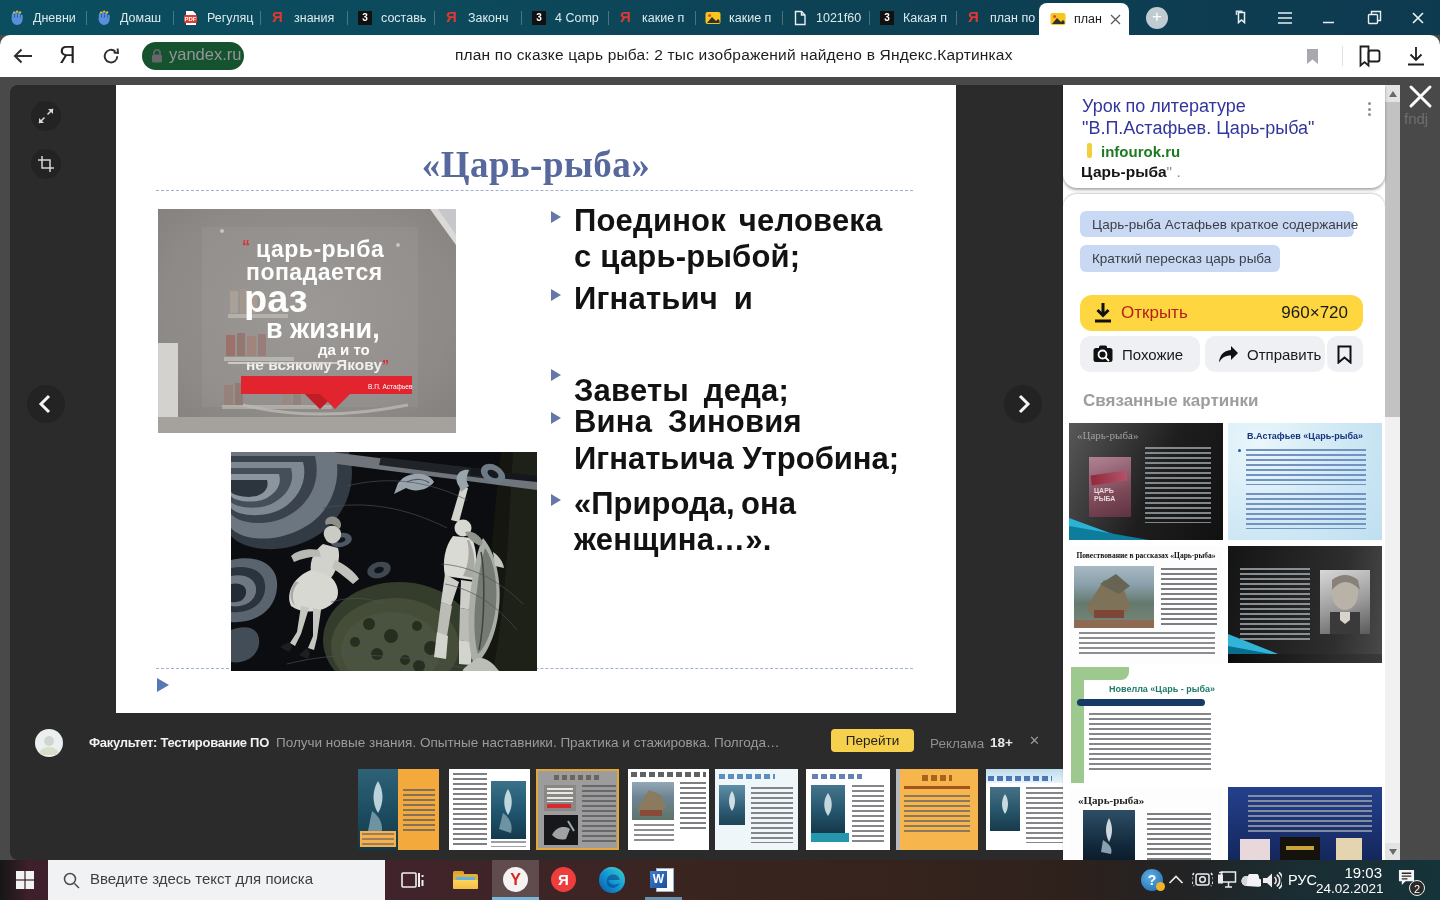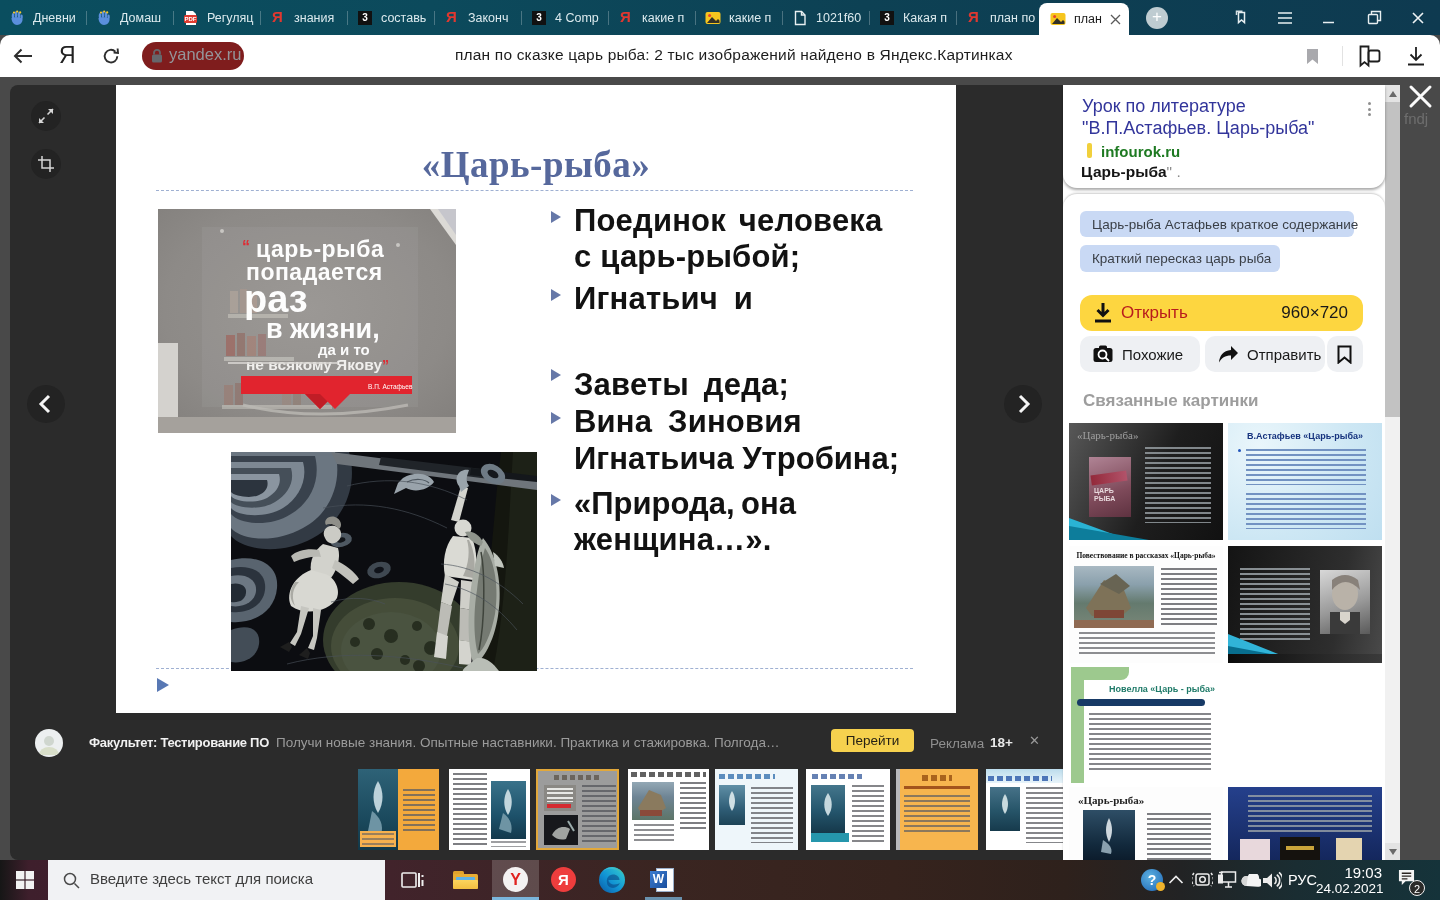--- a/index.html
+++ b/index.html
@@ -16,21 +16,21 @@
   .tabsep { position:absolute; top:11px; width:1px; height:14px; background:rgba(255,255,255,0.25); }
   .fav { width:16px; height:16px; flex:none; position:relative; }
   #activetab { position:absolute; left:1039px; top:3px; width:90px; height:32px; background:#fff; border-radius:8px 8px 0 0; display:flex; align-items:center; padding-left:11px; }
   #activetab .txt { color:#1c1c1c; font-size:12.5px; margin-left:8px; }
   #activetab .close { margin-left:8px; display:flex; align-items:center; }
   #plusbtn { position:absolute; left:1146px; top:7px; width:22px; height:22px; border-radius:50%; background:rgba(222,229,232,0.85); color:#fdfefe; text-align:center; line-height:20px; font-size:17px; }
   .winctl { position:absolute; top:0; height:35px; color:#e8eff1; display:flex; align-items:center; justify-content:center; }
 
   
   #addrbar { left:0; top:35px; width:1440px; height:42px; background:#ffffff; border-radius:10px 10px 0 0; }
-  #urlpill { position:absolute; left:142px; top:7px; width:102px; height:28px; border-radius:14px; background:#7f1d1d; }
+  #urlpill { position:absolute; left:142px; top:7px; width:102px; height:28px; border-radius:14px; background:#14532d; }
   #pagetitle { position:absolute; left:455px; top:11px; font-size:15.5px; color:#1d1d1d; letter-spacing:0.18px; }
 
   
   #modal { left:10px; top:85px; width:1390px; height:775px; background:#2b2b2b; border-radius:8px 0 0 8px; }
   .circbtn { position:absolute; border-radius:50%; background:#232323; }
 
   
   #slide { left:116px; top:85px; width:840px; height:628px; background:#ffffff; }
   #slidetitle { position:absolute; left:0; top:58px; width:840px; text-align:center; font-family:"Liberation Serif", serif; font-weight:bold; font-size:37px; color:#56689c; letter-spacing:0.5px; }
   .dash { position:absolute; left:40px; width:757px; border-top:1px dashed #9fb0d2; }
@@ -502,21 +502,21 @@
       <path d="M100 150 C120 144 140 146 154 152"></path>
     </g>
   </svg>
 
   <div class="btri" style="top:126px"></div>
   <div class="bl" style="top:118px;word-spacing:4px">Поединок человека</div>
   <div class="bl" style="top:154px">с царь-рыбой;</div>
   <div class="btri" style="top:204px"></div>
   <div class="bl" style="top:196px;word-spacing:7px">Игнатьич и</div>
   <div class="btri" style="top:284px"></div>
-  <div class="bl" style="top:282px;word-spacing:6px">Заветы деда;</div>
+  <div class="bl" style="top:288px;word-spacing:6px">Заветы деда;</div>
   <div class="btri" style="top:327px"></div>
   <div class="bl" style="top:319px;word-spacing:7px">Вина Зиновия</div>
   <div class="bl" style="top:356px;letter-spacing:0">Игнатьича Утробина;</div>
   <div class="btri" style="top:409px"></div>
   <div class="bl" style="top:401px;letter-spacing:0;word-spacing:-2px">«Природа, она</div>
   <div class="bl" style="top:437px">женщина…».</div>
 
   <div class="abs" style="left:41px;top:593px;width:0;height:0;border-left:12px solid #5878b4;border-top:7px solid transparent;border-bottom:7px solid transparent"></div>
 </div>
 <div class="abs" id="sidebar">

